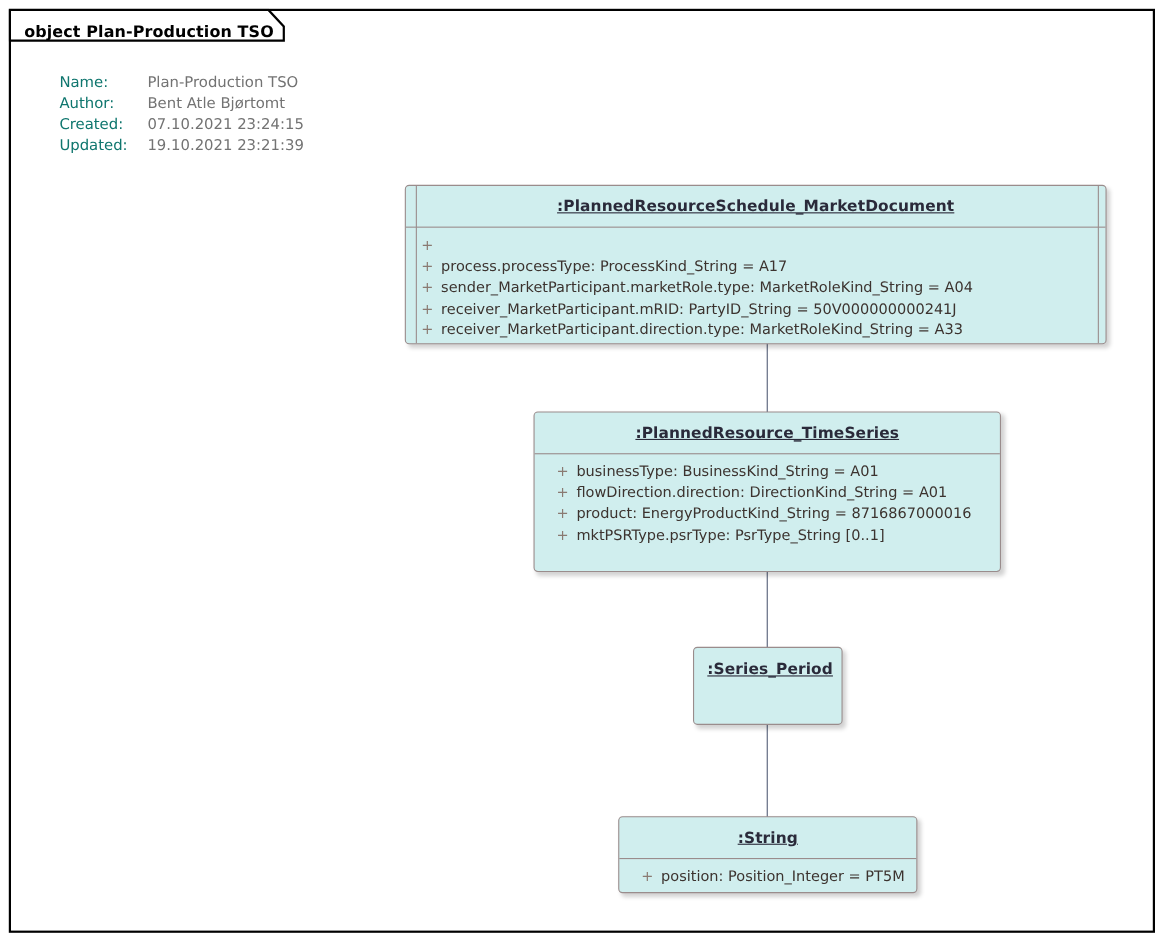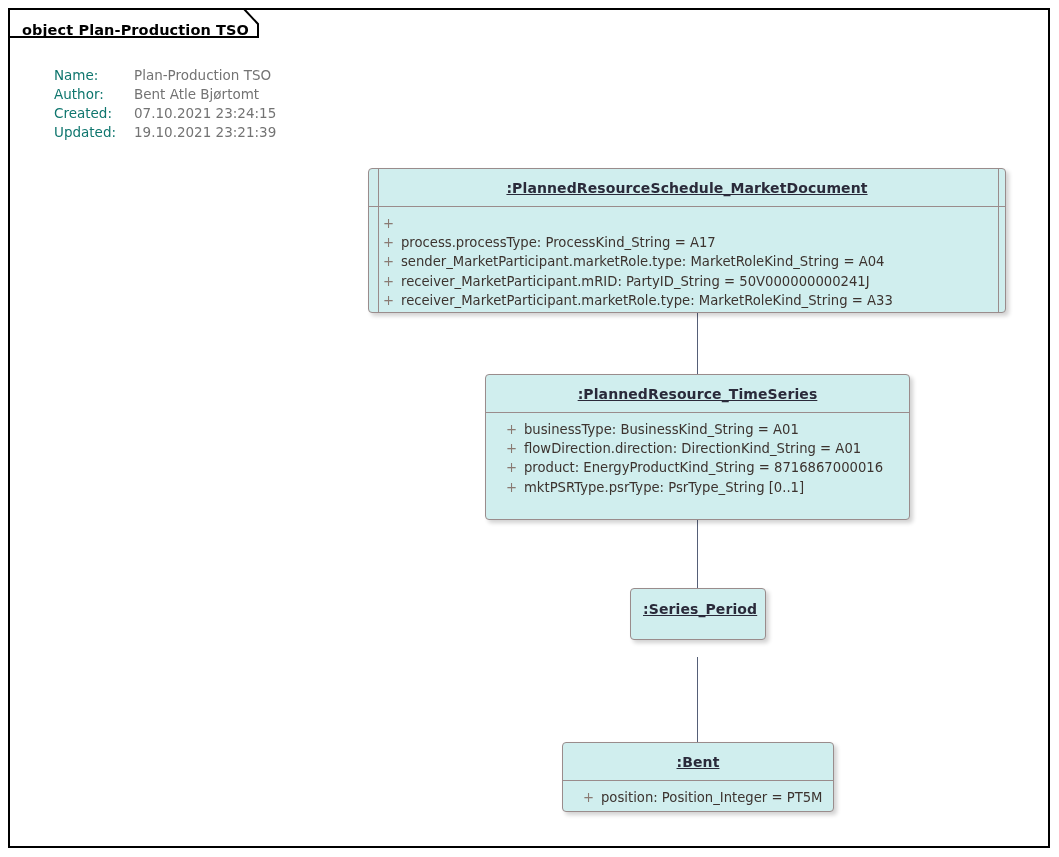--- a/index.html
+++ b/index.html
@@ -185,21 +185,21 @@
       <div class="attr-row">
         <span class="attr-vis">+</span>
         <span class="attr-text">sender_MarketParticipant.marketRole.type: MarketRoleKind_String = A04</span>
       </div>
       <div class="attr-row">
         <span class="attr-vis">+</span>
         <span class="attr-text">receiver_MarketParticipant.mRID: PartyID_String = 50V000000000241J</span>
       </div>
       <div class="attr-row">
         <span class="attr-vis">+</span>
-        <span class="attr-text">receiver_MarketParticipant.marketRole.type: MarketRoleKind_String = A33</span>
+        <span class="attr-text">receiver_MarketParticipant.direction.type: MarketRoleKind_String = A33</span>
       </div>
     </div>
   </div>
 
   <div class="obox" style="left:485px; top:374px; width:425px; height:146px;">
     <div class="obox-title">:PlannedResource_TimeSeries</div>
     <div class="obox-divider"></div>
     <div class="obox-attrs" style="padding-left:12px;">
       <div class="attr-row">
         <span class="attr-vis">+</span>
@@ -213,26 +213,26 @@
         <span class="attr-vis">+</span>
         <span class="attr-text">product: EnergyProductKind_String = 8716867000016</span>
       </div>
       <div class="attr-row">
         <span class="attr-vis">+</span>
         <span class="attr-text">mktPSRType.psrType: PsrType_String [0..1]</span>
       </div>
     </div>
   </div>
 
-  <div class="obox" style="left:630px; top:588px; width:136px; height:52px;">
+  <div class="obox" style="left:630px; top:588px; width:136px; height:71px;">
     <div class="obox-title left" style="padding-top:12px;">:Series_Period</div>
   </div>
 
   <div class="obox" style="left:562px; top:742px; width:272px; height:70px;">
-    <div class="obox-title">:Bent</div>
+    <div class="obox-title">:String</div>
     <div class="obox-divider"></div>
     <div class="obox-attrs" style="padding-left:12px;">
       <div class="attr-row">
         <span class="attr-vis">+</span>
         <span class="attr-text">position: Position_Integer = PT5M</span>
       </div>
     </div>
   </div>
 
 </div>

